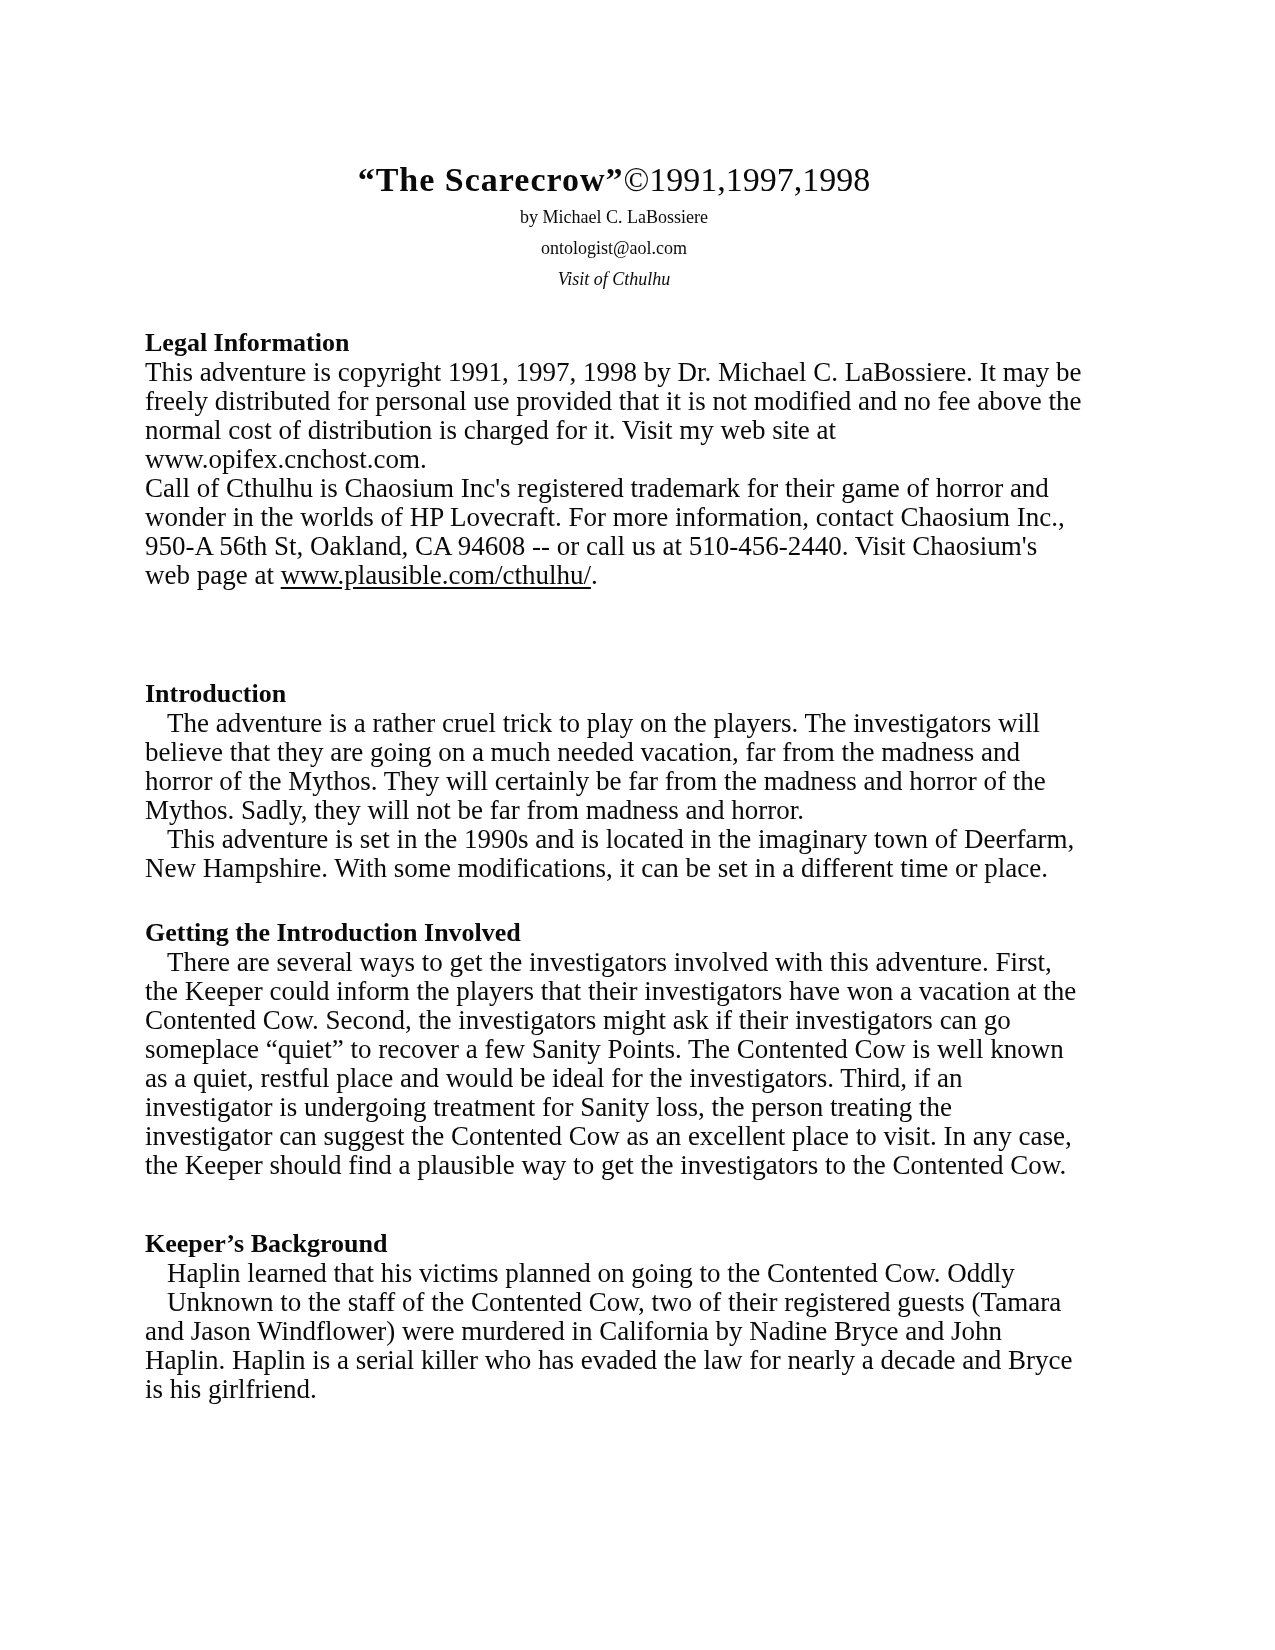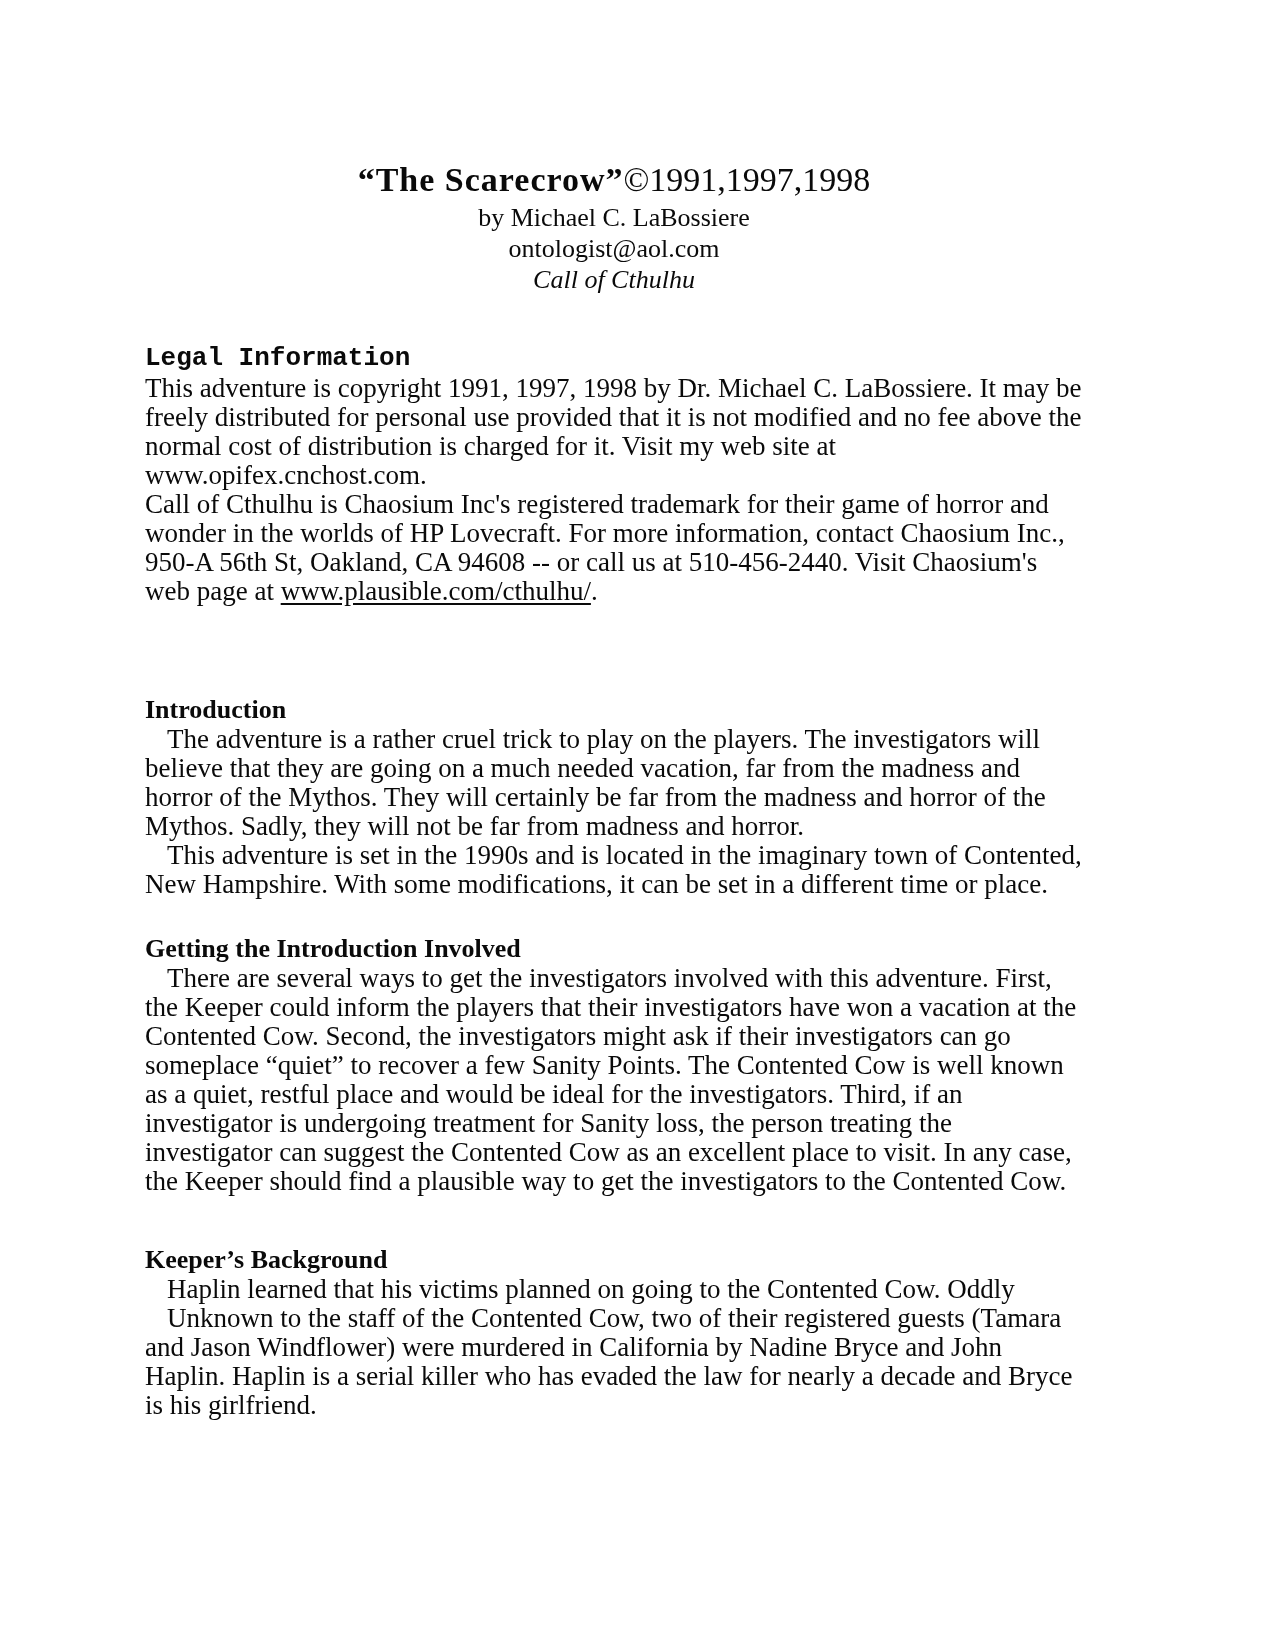--- a/index.html
+++ b/index.html
@@ -30,34 +30,34 @@
     font-size: 34px;
     line-height: 44px;
     font-weight: normal;
     margin: 0;
   }
   .doc-title .title-main {
     font-weight: bold;
     letter-spacing: 1px;
   }
   .subtitle {
-    font-size: 26px;
+    font-size: 18px;
     line-height: 31px;
   }
   .subtitle.game {
     font-style: italic;
   }
   h2.section-heading {
     font-size: 26px;
     line-height: 31px;
     font-weight: bold;
     margin: 0;
     padding: 0;
   }
-  .sec-legal h2 { margin-top: 48px; font-family: Liberation Mono, monospace; }
+  .sec-legal h2 { margin-top: 32px; }
   .sec-intro h2 { margin-top: 88px; }
   .sec-getting h2 { margin-top: 34px; }
   .sec-keeper h2 { margin-top: 48px; }
   p.body-text {
     font-size: 27px;
     line-height: 29px;
     margin: 0;
     padding: 0;
   }
   p.indent {
@@ -73,33 +73,33 @@
 </head>
 <body>
 
 <div class="page">
   <div class="content">
 
     <div class="title-block">
       <div class="doc-title"><span class="title-main">“The Scarecrow”</span><span class="title-copyright">©1991,1997,1998</span></div>
       <div class="subtitle byline">by Michael C. LaBossiere</div>
       <div class="subtitle email">ontologist@aol.com</div>
-      <div class="subtitle game">Call of Cthulhu</div>
+      <div class="subtitle game">Visit of Cthulhu</div>
     </div>
 
     <section class="sec-legal">
       <h2 class="section-heading">Legal Information</h2>
       <p class="body-text">This adventure is copyright 1991, 1997, 1998 by Dr. Michael C. LaBossiere. It may be freely distributed for personal use provided that it is not modified and no fee above the normal cost of distribution is charged for it. Visit my web site at www.opifex.cnchost.com.</p>
       <p class="body-text"><span>Call of Cthulhu is Chaosium Inc's registered trademark for their game of horror and wonder in the worlds of HP Lovecraft. For more information, contact Chaosium Inc., 950-A 56th St, Oakland, CA 94608 -- or call us at 510-456-2440. Visit Chaosium's web page at </span><span class="doc-link">www.plausible.com/cthulhu/</span><span>.</span></p>
     </section>
 
     <section class="sec-intro">
       <h2 class="section-heading">Introduction</h2>
       <p class="body-text indent">The adventure is a rather cruel trick to play on the players.  The investigators will believe that they are going on a much needed vacation, far from the madness and horror of the Mythos. They will certainly be far from the madness and horror of the Mythos. Sadly, they will not be far from madness and horror.</p>
-      <p class="body-text indent">This adventure is set in the 1990s and is located in the imaginary town of Contented, New Hampshire. With some modifications, it can be set in a different time or place.</p>
+      <p class="body-text indent">This adventure is set in the 1990s and is located in the imaginary town of Deerfarm, New Hampshire. With some modifications, it can be set in a different time or place.</p>
     </section>
 
     <section class="sec-getting">
       <h2 class="section-heading">Getting the Introduction Involved</h2>
       <p class="body-text indent">There are several ways to get the investigators involved with this adventure. First, the Keeper could inform the players that their investigators have won a vacation at the Contented Cow. Second, the investigators might ask if their investigators can go someplace “quiet” to recover a few Sanity Points. The Contented Cow is well known as a quiet, restful place and would be ideal for the investigators. Third, if an investigator is undergoing treatment for Sanity loss, the person treating the investigator can suggest the Contented Cow as an excellent place to visit. In any case, the Keeper should find a plausible way to get the investigators to the Contented Cow.</p>
     </section>
 
     <section class="sec-keeper">
       <h2 class="section-heading">Keeper’s Background</h2>
       <p class="body-text indent">Haplin learned that his victims planned on going to the Contented Cow. Oddly</p>

